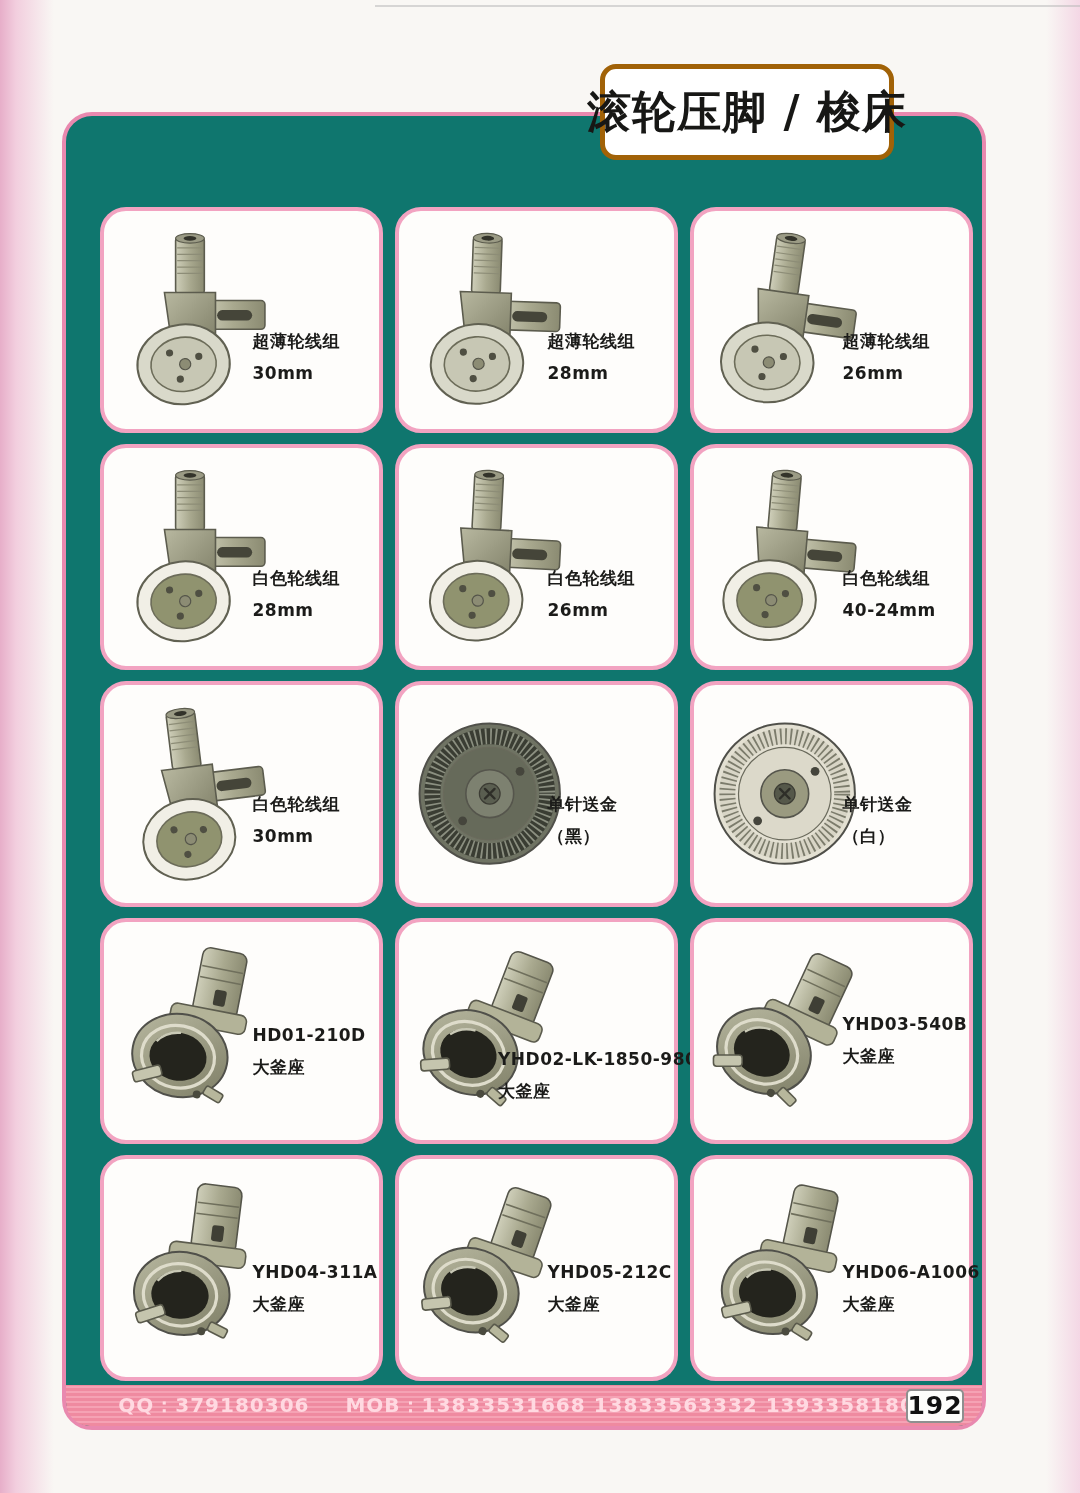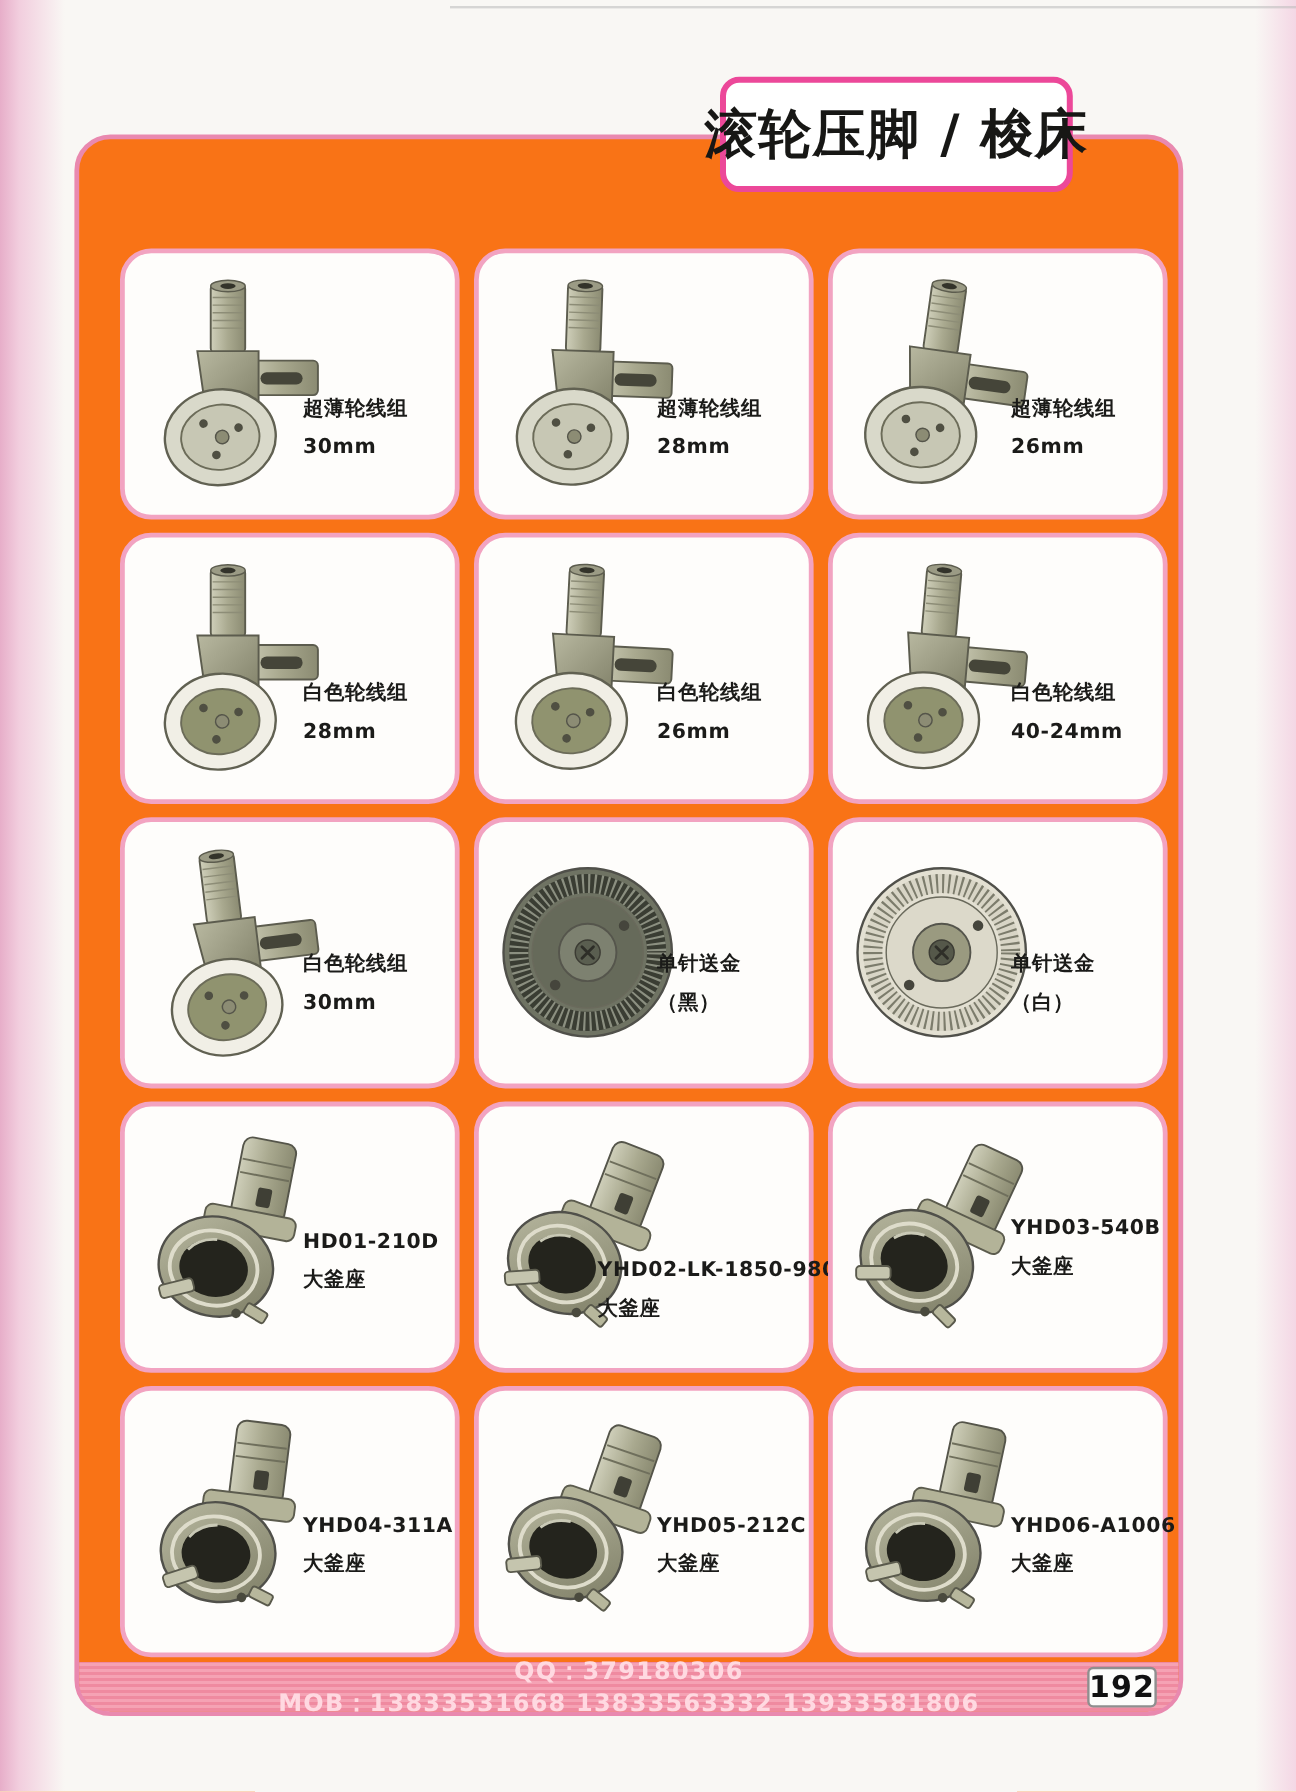--- a/index.html
+++ b/index.html
@@ -12,26 +12,26 @@
   
   .edge-left  { position:absolute; left:0; top:0; width:56px; height:100%;
     background:linear-gradient(90deg,#e7aec9 0px,#f2cede 16px,rgba(255,255,255,0) 54px); }
   .edge-right { position:absolute; right:0; top:0; width:36px; height:100%;
     background:linear-gradient(270deg,#f4d7e5 0px,rgba(255,255,255,0) 34px); }
   .topline { position:absolute; top:5px; left:375px; right:0; height:2px;
     background:#b9b9b9; opacity:.55; }
 
   .main-frame {
     position:absolute; left:62px; top:112px; width:924px; height:1318px;
-    border:4px solid #e989af; border-radius:30px; background:#f97316;
+    border:4px solid #e989af; border-radius:30px; background:#0f766e;
   }
 
   .title-box {
     position:absolute; left:600px; top:64px; width:294px; height:96px;
-    background:#ffffff; border:5px solid #ec4899; border-radius:16px;
+    background:#ffffff; border:5px solid #a16207; border-radius:16px;
     display:flex; align-items:center; justify-content:center; z-index:5;
   }
   .title-box .txt {
     font-family:"DejaVu Serif","Liberation Serif",serif;
     font-weight:700; font-size:44px; color:#171715; letter-spacing:1px; white-space:nowrap;
   }
 
   .grid {
     position:absolute; left:34px; top:91px; width:873px;
     display:grid; grid-template-columns:repeat(3,283px); grid-auto-rows:226px;
@@ -58,21 +58,21 @@
   .v-blackdisc { --face:#6f7363; --face2:#666a5a; --ring:#3a3d33; --hatch:#8b8f80;
                  --hubface:#7d8170; --ctr:#5a5e50; }
   .v-whitedisc { --face:#e3e0d2; --face2:#dcd9ca; --ring:#d8d5c6; --hatch:#7c7c6c;
                  --hubface:#9a9a80; --ctr:#55584a; }
 
   .footer-bar {
     position:absolute; left:0; right:0; bottom:0; height:41px;
     border-radius:0 0 24px 24px;
     background:repeating-linear-gradient(0deg,#ef8aa0 0 3px,#f5a2b4 3px 5px);
     display:flex; align-items:center; justify-content:center;
-    color:#ffd9e1; font-weight:bold; font-size:20px; letter-spacing:1px;flex-direction:column;
+    color:#ffd9e1; font-weight:bold; font-size:20px; letter-spacing:1px;
   }
   .footer-bar .seg { margin:0 18px; white-space:nowrap; }
   .pagenum {
     position:absolute; right:18px; top:50%; transform:translateY(-50%);
     background:#fdfdfb; border:2px solid #8f8f8f; border-radius:5px;
     width:58px; height:34px; display:flex; align-items:center; justify-content:center;
     color:#111; font-size:25px; font-weight:bold; letter-spacing:1px;
   }
   .hiddefs { position:absolute; width:0; height:0; overflow:hidden; }
 </style>

